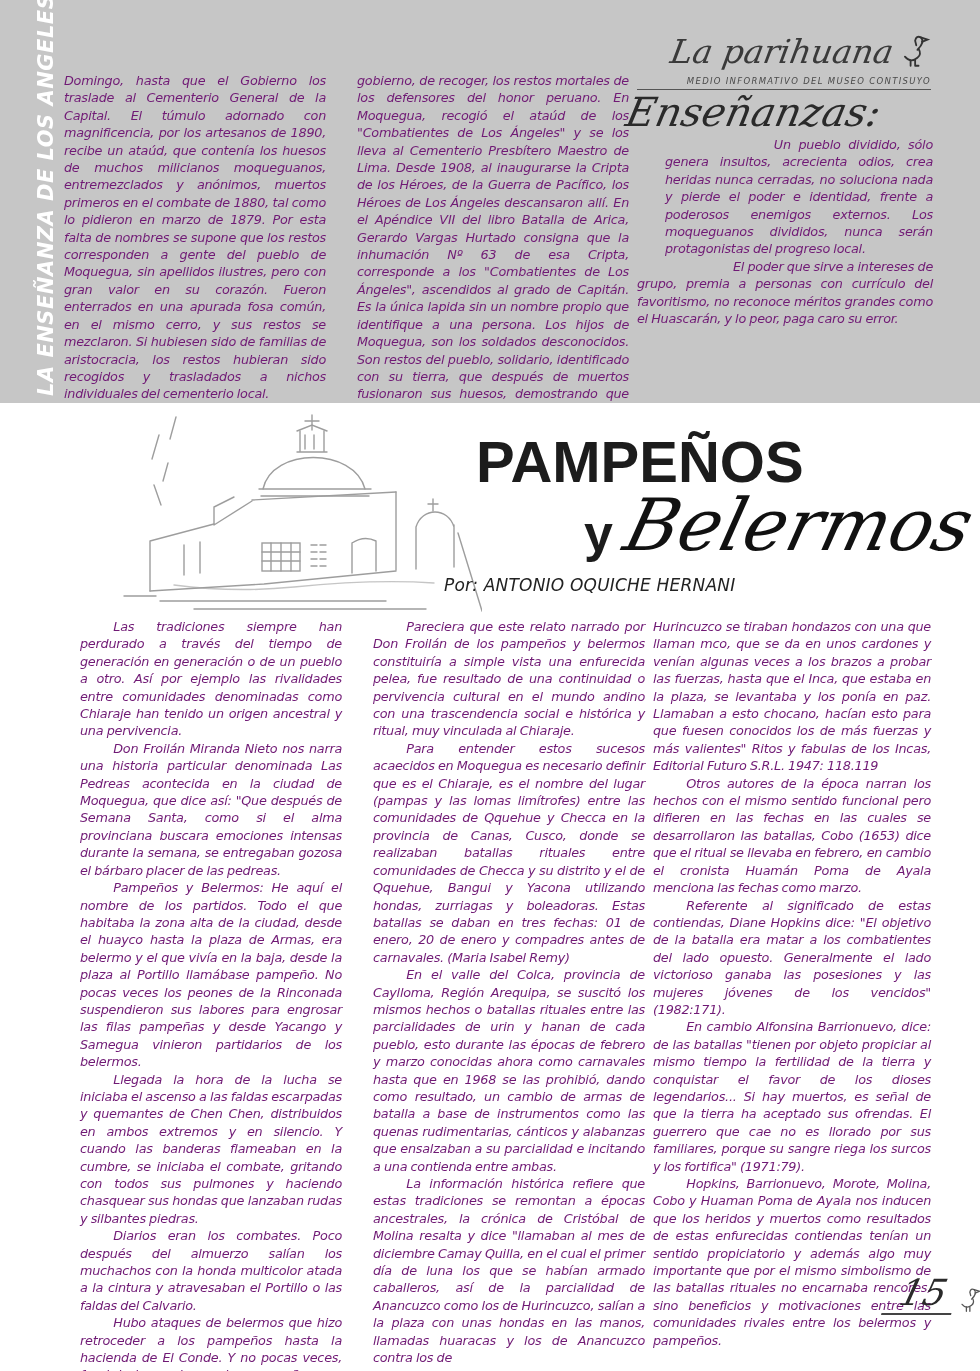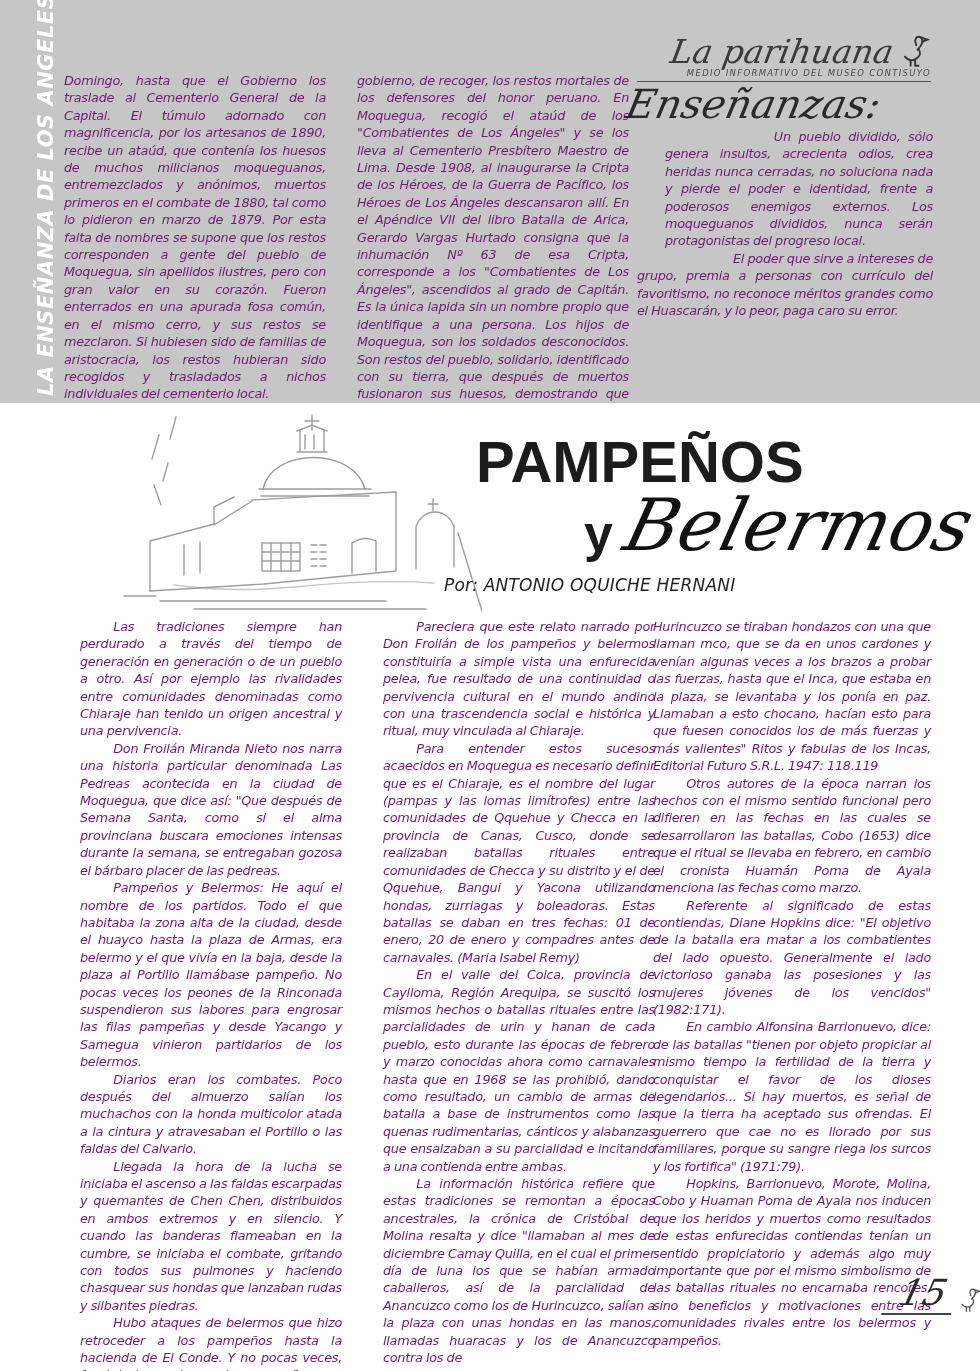--- a/index.html
+++ b/index.html
@@ -39,21 +39,21 @@
   .right-col { position: absolute; left: 637px; top: 34px; width: 296px; }
   
   .masthead { text-align: right; padding-right: 2px; }
   .masthead-row { display: flex; justify-content: flex-end; align-items: flex-end; gap: 4px; }
   .masthead-title {
     font-family: "DejaVu Serif", serif; font-style: italic;
     font-size: 33px; color: #3a3a3a; transform: skewX(-10deg); display: inline-block;
     line-height: 1;
   }
   .masthead-subtitle {
-    margin-top: 0; font-size: 8.5px; font-style: italic; color: #4a4a4a;
+    margin-top: 8px; font-size: 8.5px; font-style: italic; color: #4a4a4a;
     letter-spacing: 1.3px; border-bottom: 1.5px solid #555; padding-bottom: 3px;
     text-align: right; white-space: nowrap;
   }
   .ensenanzas-heading {
     font-family: "DejaVu Serif", serif; font-style: italic;
     font-size: 40px; color: #2a2a2a; transform: skewX(-12deg);
     margin: 2px 0 4px -10px; line-height: 1;
   }
   .ensenanzas-text p { text-indent: 7.5em; }
   .ensenanzas-text p:first-child { text-indent: 8.5em; margin-left: 28px; }
@@ -74,21 +74,21 @@
     font-family: "DejaVu Serif", serif; font-style: italic;
     font-size: 72px; line-height: 1; color: #111; transform: skewX(-14deg);
     display: inline-block;
   }
   .byline {
     margin-top: 14px; text-align: left; padding-right: 24px;
     font-style: italic; font-size: 17px; color: #222; letter-spacing: 0.2px;
   }
   .feat-col { position: absolute; top: 215px; }
   .col-a { left: 64px; width: 262px; }
-  .col-b { left: 357px; width: 272px; margin-left: 10px; }
+  .col-b { left: 357px; width: 272px; }
   .col-c { left: 637px; width: 278px; }
   
   .page-number-wrap {
     position: absolute; right: 14px; top: 872px;
     display: flex; align-items: flex-end;
   }
   .page-number {
     font-family: "DejaVu Serif", serif; font-style: italic;
     font-size: 36px; line-height: 1; color: #2a2a2a;
     transform: skewX(-14deg); display: inline-block;
@@ -166,22 +166,22 @@
       <span class="feature-title-conj">y</span>
       <span class="feature-title-script">Belermos</span>
     </div>
     <div class="byline">Por: ANTONIO OQUICHE HERNANI</div>
   </div>
 
   <div class="feat-col col-a copy">
       <p>Las tradiciones siempre han perdurado a través del tiempo de generación en generación o de un pueblo a otro. Así por ejemplo las rivalidades entre comunidades denominadas como Chiaraje han tenido un origen ancestral y una pervivencia.</p>
       <p>Don Froilán Miranda Nieto nos narra una historia particular denominada Las Pedreas acontecida en la ciudad de Moquegua, que dice así: "Que después de Semana Santa, como si el alma provinciana buscara emociones intensas durante la semana, se entregaban gozosa el bárbaro placer de las pedreas.</p>
       <p>Pampeños y Belermos: He aquí el nombre de los partidos. Todo el que habitaba la zona alta de la ciudad, desde el huayco hasta la plaza de Armas, era belermo y el que vivía en la baja, desde la plaza al Portillo llamábase pampeño. No pocas veces los peones de la Rinconada suspendieron sus labores para engrosar las filas pampeñas y desde Yacango y Samegua vinieron partidarios de los belermos.</p>
+      <p>Llegada la hora de la lucha se iniciaba el ascenso a las faldas escarpadas y quemantes de Chen Chen, distribuidos en ambos extremos y en silencio. Y cuando las banderas flameaban en la cumbre, se iniciaba el combate, gritando con todos sus pulmones y haciendo chasquear sus hondas que lanzaban rudas y silbantes piedras.</p>
       <p>Diarios eran los combates. Poco después del almuerzo salían los muchachos con la honda multicolor atada a la cintura y atravesaban el Portillo o las faldas del Calvario.</p>
-      <p>Llegada la hora de la lucha se iniciaba el ascenso a las faldas escarpadas y quemantes de Chen Chen, distribuidos en ambos extremos y en silencio. Y cuando las banderas flameaban en la cumbre, se iniciaba el combate, gritando con todos sus pulmones y haciendo chasquear sus hondas que lanzaban rudas y silbantes piedras.</p>
       <p>Hubo ataques de belermos que hizo retroceder a los pampeños hasta la hacienda de El Conde. Y no pocas veces, fue tal el empuje que los pampeños que huyeron hasta el panteón. Cuando caía el sol se daban tregua" (Ismael Pinto 1987, Pag. 195 - 197).</p>
     </div>
 
   <div class="feat-col col-b copy">
       <p>Pareciera que este relato narrado por Don Froilán de los pampeños y belermos constituiría a simple vista una enfurecida pelea, fue resultado de una continuidad o pervivencia cultural en el mundo andino con una trascendencia social e histórica y ritual, muy vinculada al Chiaraje.</p>
       <p>Para entender estos sucesos acaecidos en Moquegua es necesario definir que es el Chiaraje, es el nombre del lugar (pampas y las lomas limítrofes) entre las comunidades de Qquehue y Checca en la provincia de Canas, Cusco, donde se realizaban batallas rituales entre comunidades de Checca y su distrito y el de Qquehue, Bangui y Yacona utilizando hondas, zurriagas y boleadoras. Estas batallas se daban en tres fechas: 01 de enero, 20 de enero y compadres antes de carnavales. (Maria Isabel Remy)</p>
       <p>En el valle del Colca, provincia de Caylloma, Región Arequipa, se suscitó los mismos hechos o batallas rituales entre las parcialidades de urin y hanan de cada pueblo, esto durante las épocas de febrero y marzo conocidas ahora como carnavales hasta que en 1968 se las prohibió, dando como resultado, un cambio de armas de batalla a base de instrumentos como las quenas rudimentarias, cánticos y alabanzas que ensalzaban a su parcialidad e incitando a una contienda entre ambas.</p>
       <p>La información histórica refiere que estas tradiciones se remontan a épocas ancestrales, la crónica de Cristóbal de Molina resalta y dice "llamaban al mes de diciembre Camay Quilla, en el cual el primer día de luna los que se habían armado caballeros, así de la parcialidad de Anancuzco como los de Hurincuzco, salían a la plaza con unas hondas en las manos, llamadas huaracas y los de Anancuzco contra los de</p>
     </div>
 

